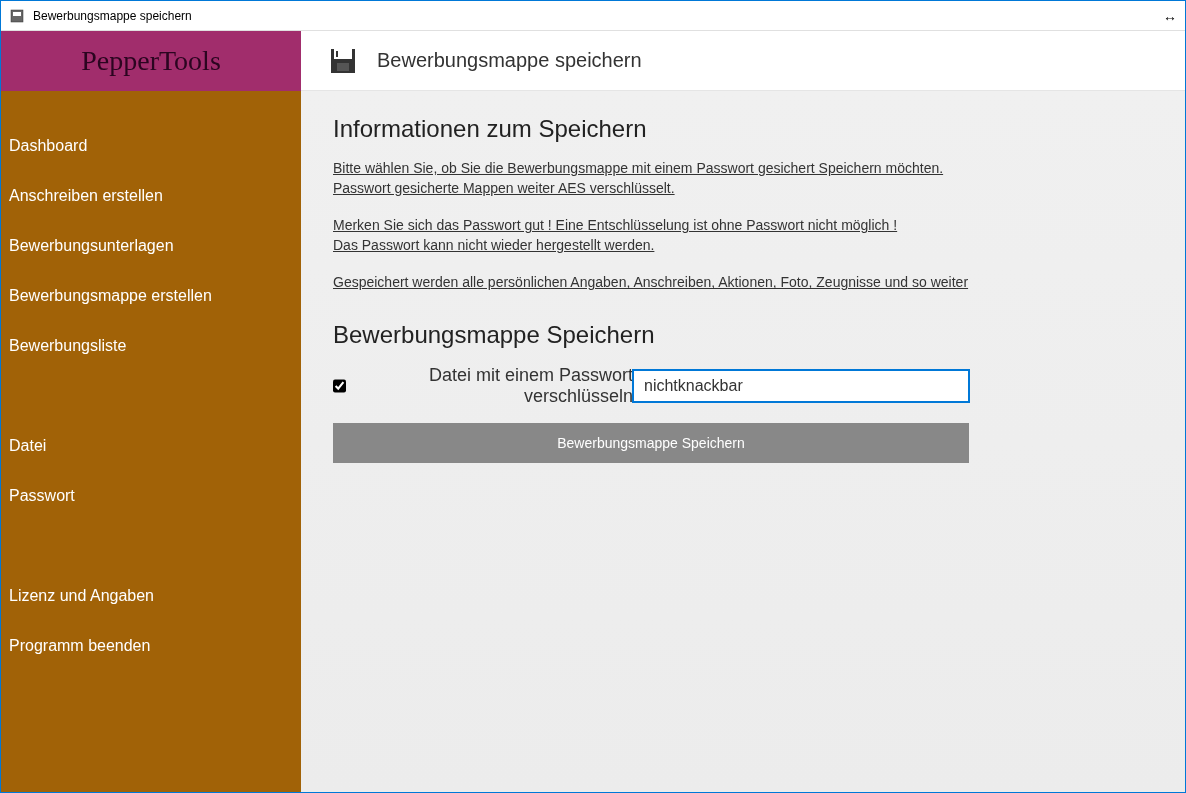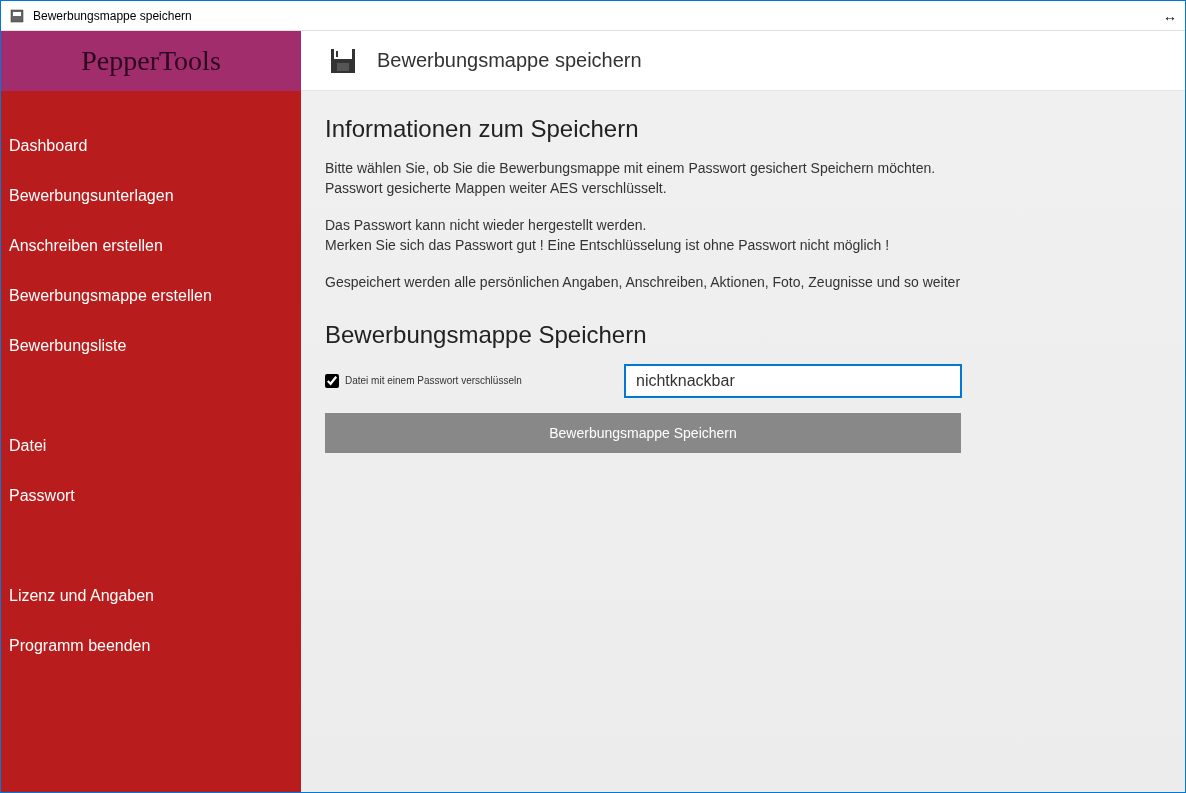--- a/index.html
+++ b/index.html
@@ -46,21 +46,21 @@
       font-size: 14px;
       color: #000;
     }
     .app-body {
       display: flex;
       flex: 1;
       overflow: hidden;
     }
     .sidebar {
       width: 300px;
-      background: #b91c1c;
+      background: #a16207;
       display: flex;
       flex-direction: column;
       color: #fff;
     }
     .sidebar-logo {
       height: 60px;
       background: #a12d6c;
       display: flex;
       align-items: center;
       justify-content: center;
@@ -100,32 +100,33 @@
       margin-right: 20px;
     }
     .main-header-title {
       font-size: 20px;
       color: #333;
       font-weight: normal;
     }
     .main-content {
       flex: 1;
       background: linear-gradient(to bottom, #f0f0f0, #ececec);
-      padding: 24px 24px;
+      padding: 24px 32px;
     }
     .section-heading {
       font-size: 24px;
       color: #222;
       margin-bottom: 16px;
       font-weight: normal;
     }
     .info-text {
       font-size: 14px;
       color: #333;
       line-height: 1.4;
+      text-decoration: underline;
     }
     .info-block {
       margin-bottom: 18px;
     }
     .info-single {
       margin-bottom: 28px;
     }
     .form-row {
       display: flex;
       align-items: center;
@@ -136,22 +137,23 @@
       align-items: center;
       width: 300px;
     }
     .checkbox {
       width: 14px;
       height: 14px;
       margin-right: 6px;
       accent-color: #000;
     }
     .checkbox-label {
-      font-size: 10px;
-      color: #333;
+      font-size: 18px;
+      color: #333;
+      text-align: right;
     }
     .password-input {
       width: 336px;
       height: 32px;
       border: 1px solid #0078d7;
       outline: 1px solid #0078d7;
       padding: 0 10px;
       font-size: 16px;
       color: #333;
       background: #fff;
@@ -183,24 +185,24 @@
   </div>
 
   <div class="app-body">
     <div class="sidebar">
       <div class="sidebar-logo">PepperTools</div>
       <div class="sidebar-nav">
         <div class="sidebar-item">
           <span>Dashboard</span>
         </div>
         <div class="sidebar-item">
+          <span>Anschreiben erstellen</span>
+        </div>
+        <div class="sidebar-item">
           <span>Bewerbungsunterlagen</span>
-        </div>
-        <div class="sidebar-item">
-          <span>Anschreiben erstellen</span>
         </div>
         <div class="sidebar-item">
           <span>Bewerbungsmappe erstellen</span>
         </div>
         <div class="sidebar-item">
           <span>Bewerbungsliste</span>
         </div>
 
         <div class="sidebar-gap"></div>
 
@@ -237,22 +239,22 @@
 
       <div class="main-content">
         <h2 class="section-heading">Informationen zum Speichern</h2>
 
         <div class="info-block">
           <div class="info-text">Bitte wählen Sie, ob Sie die Bewerbungsmappe mit einem Passwort gesichert Speichern möchten.</div>
           <div class="info-text">Passwort gesicherte Mappen weiter AES verschlüsselt.</div>
         </div>
 
         <div class="info-block">
+          <div class="info-text">Merken Sie sich das Passwort gut ! Eine Entschlüsselung ist ohne Passwort nicht möglich !</div>
           <div class="info-text">Das Passwort kann nicht wieder hergestellt werden.</div>
-          <div class="info-text">Merken Sie sich das Passwort gut ! Eine Entschlüsselung ist ohne Passwort nicht möglich !</div>
         </div>
 
         <div class="info-single">
           <div class="info-text">Gespeichert werden alle persönlichen Angaben, Anschreiben, Aktionen, Foto, Zeugnisse und so weiter</div>
         </div>
 
         <h2 class="section-heading">Bewerbungsmappe Speichern</h2>
 
         <div class="form-row">
           <div class="checkbox-wrap">

